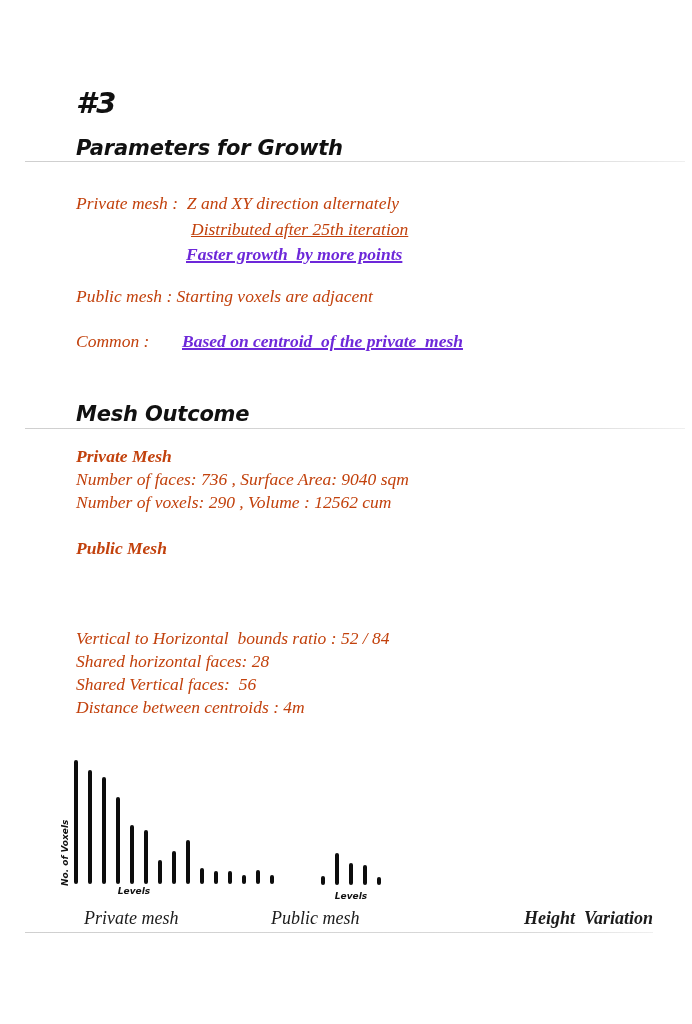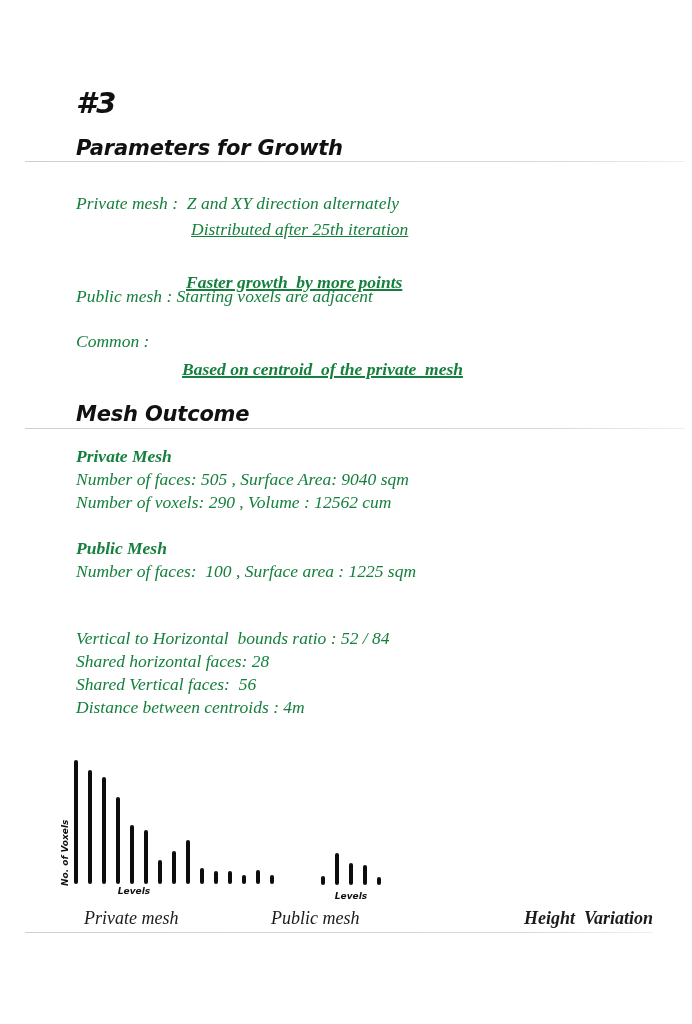--- a/index.html
+++ b/index.html
@@ -9,25 +9,25 @@
   }
   .abs{position:absolute;}
   .pre{white-space:pre;}
   .heading{
     font-family:"DejaVu Sans","Liberation Sans",sans-serif;
     font-weight:bold;font-style:italic;color:#111;
   }
   .slide-num{font-size:29px;}
   .sec-title{font-size:21px;letter-spacing:-0.2px;font-style:italic;}
   .rule{position:absolute;height:1px;background:linear-gradient(to right,#cfcfcf 0%,#d9d9d9 80%,#efefef 100%);}
-  .body-text{font-size:17.5px;font-style:italic;color:#15803d;}
+  .body-text{font-size:17.5px;font-style:italic;color:#c2410c;}
   .body-bold{font-weight:bold;}
   .red{
-    color:#15803d;font-weight:bold;
-    text-decoration:underline;text-decoration-thickness:1.5px;margin-top:28px;
+    color:#6d28d9;font-weight:bold;
+    text-decoration:underline;text-decoration-thickness:1.5px;
   }
   .chart-bars{display:flex;align-items:flex-end;gap:10px;}
   .bar{width:4px;background:#0d0d0d;border-radius:2px;}
   .axis-label{
     font-family:"DejaVu Sans","Liberation Sans",sans-serif;
     font-weight:bold;font-style:italic;font-size:9px;color:#111;
   }
   .ylab{transform:rotate(-90deg);transform-origin:top left;}
   .caption{font-size:18px;font-style:italic;}
   .caption-bold{font-weight:bold;}
@@ -48,25 +48,24 @@
 
   <div class="abs body-text pre" style="left:76px;top:286px;">Public mesh : Starting voxels are adjacent</div>
 
   <div class="abs body-text pre" style="left:76px;top:331px;">Common :</div>
   <div class="abs body-text red pre" style="left:182px;top:331px;">Based on centroid  of the private  mesh</div>
 
   <div class="abs heading sec-title" style="left:76px;top:402px;">Mesh Outcome</div>
   <div class="rule" style="left:25px;top:428px;width:660px;"></div>
 
   <div class="abs body-text body-bold pre" style="left:76px;top:446px;">Private Mesh</div>
-  <div class="abs body-text pre" style="left:76px;top:469px;">Number of faces: 505 , Surface Area: 9040 sqm</div>
+  <div class="abs body-text pre" style="left:76px;top:469px;">Number of faces: 736 , Surface Area: 9040 sqm</div>
   <div class="abs body-text pre" style="left:76px;top:492px;">Number of voxels: 290 , Volume : 12562 cum</div>
 
   <div class="abs body-text body-bold pre" style="left:76px;top:538px;">Public Mesh</div>
-  <div class="abs body-text pre" style="left:76px;top:561px;">Number of faces:  100 , Surface area : 1225 sqm</div>
 
   <div class="abs body-text pre" style="left:76px;top:628px;">Vertical to Horizontal  bounds ratio : 52 / 84</div>
   <div class="abs body-text pre" style="left:76px;top:651px;">Shared horizontal faces: 28</div>
   <div class="abs body-text pre" style="left:76px;top:674px;">Shared Vertical faces:  56</div>
   <div class="abs body-text pre" style="left:76px;top:697px;">Distance between centroids : 4m</div>
 
   <div class="abs axis-label ylab" style="left:60px;top:886px;">No. of Voxels</div>
   <div class="abs chart-bars" style="left:74px;top:760px;height:124px;">
       <div class="bar" style="height: 124px;"></div>
       <div class="bar" style="height: 114px;"></div>

